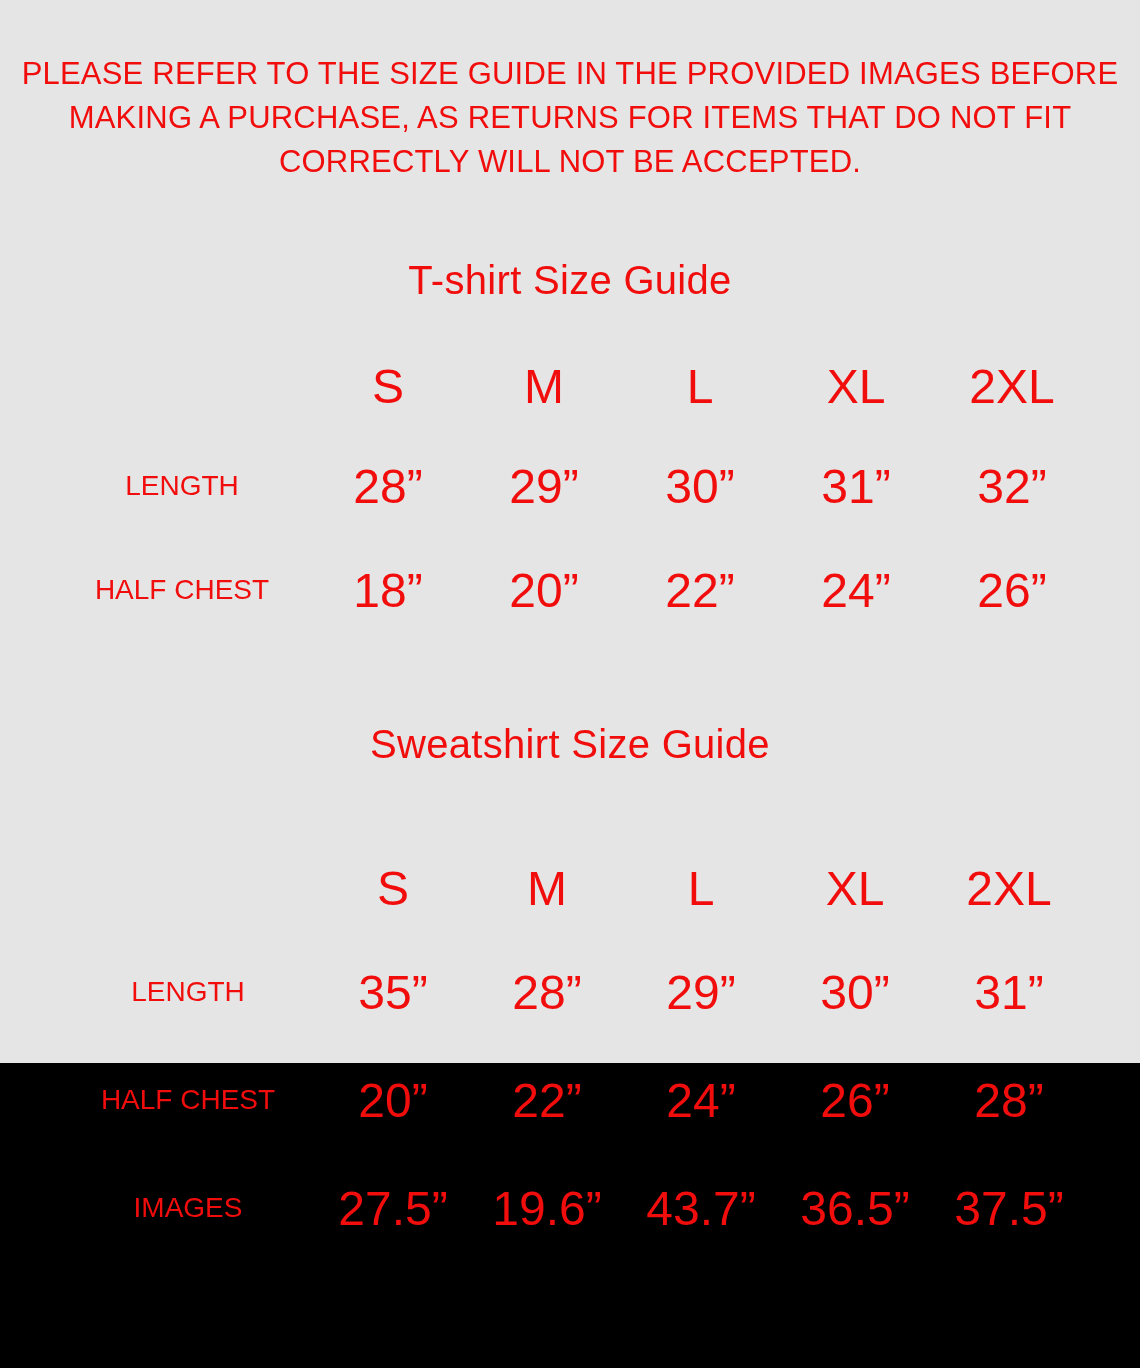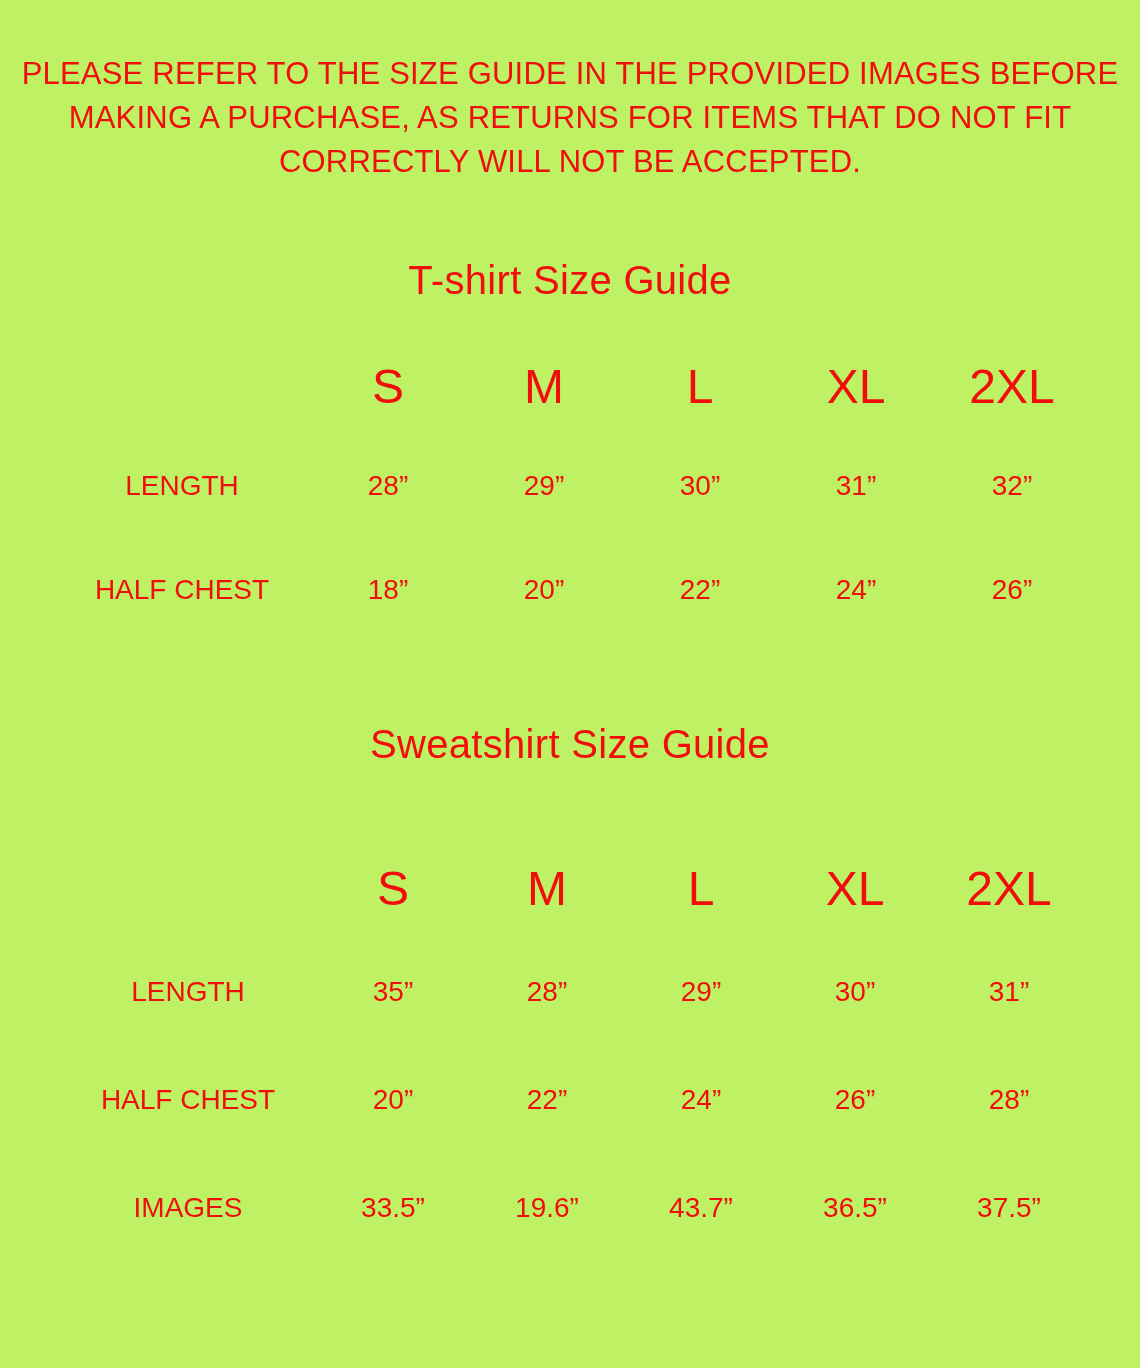--- a/index.html
+++ b/index.html
@@ -10,23 +10,23 @@
   body {
     width: 1140px;
     height: 1368px;
     font-family: "Liberation Sans", sans-serif;
     color: #ee1111;
     overflow: hidden;
     position: relative;
   }
   .page {
     width: 1140px;
-    height: 1368px;
+    height: 1063px;
     position: relative;
-    background: #bef264;
+    background: #e5e5e5;
   }
 
   
   .notice {
     position: absolute;
     top: 52px;
     left: 0;
     width: 1140px;
     text-align: center;
     font-size: 31px;
@@ -70,21 +70,21 @@
     font-size: 48px;
     height: 96px;
   }
   .row-label {
     font-size: 28px;
     text-align: center;
     padding-right: 6px !important;
     white-space: nowrap;
   }
   .val-cell {
-    font-size: 28px;
+    font-size: 48px;
     height: 104px;
   }
 
   
   #tshirt-table {
     top: 338px;
     left: 60px;
     width: 1030px;
   }
   #tshirt-table col.lbl { width: 250px; }
@@ -178,21 +178,21 @@
       <tr>
         <td class="row-label">HALF CHEST</td>
         <td class="val-cell">20”</td>
         <td class="val-cell">22”</td>
         <td class="val-cell">24”</td>
         <td class="val-cell">26”</td>
         <td class="val-cell">28”</td>
       </tr>
       <tr>
         <td class="row-label">IMAGES</td>
-        <td class="val-cell">33.5”</td>
+        <td class="val-cell">27.5”</td>
         <td class="val-cell">19.6”</td>
         <td class="val-cell">43.7”</td>
         <td class="val-cell">36.5”</td>
         <td class="val-cell">37.5”</td>
       </tr>
     </tbody>
   </table>
 
 </div>
 

